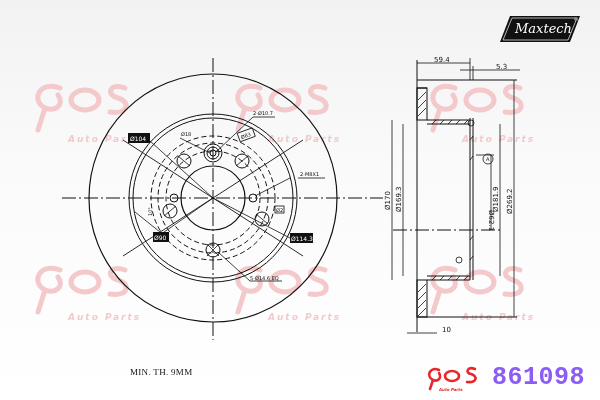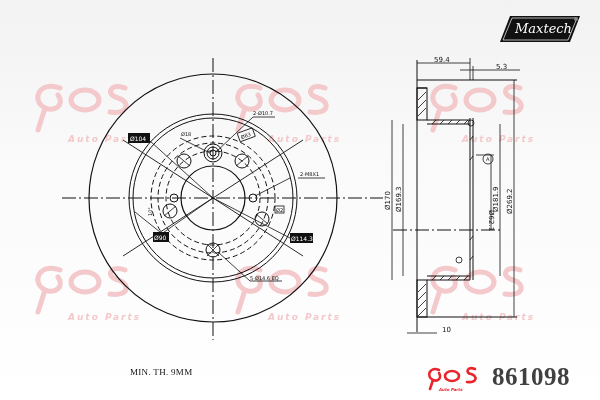--- a/index.html
+++ b/index.html
@@ -19,21 +19,21 @@
     .dim-small { font-family: "DejaVu Sans", sans-serif; font-size: 5px; fill: #111; }
     .label-box { fill: #111; }
     .label-box-text { font-family: "DejaVu Sans", sans-serif; font-size: 6px; fill: #fff; }
     .min-th {
       position: absolute; left: 130px; top: 367px;
       font-family: Liberation Serif, serif; font-size: 9px; color: #111;
       letter-spacing: 0.3px;
     }
     .part-number {
       position: absolute; left: 492px; top: 363px;
-      font-family: Liberation Serif, serif; font-weight: bold; font-size: 25px; color: #404040;
+      font-family: Liberation Mono, monospace; font-weight: bold; font-size: 25px; color: #8b5cf6;
       letter-spacing: 0.5px;
     }
     .maxtech-logo {
       position: absolute; left: 500px; top: 14px; width: 80px; height: 30px;
     }
     .maxtech-text {
       position: absolute; left: 512px; top: 19px; width: 60px; height: 20px;
       font-family: "DejaVu Serif", serif; font-style: italic; font-size: 13px; color: #fff;
       text-align: right; line-height: 20px;
     }

